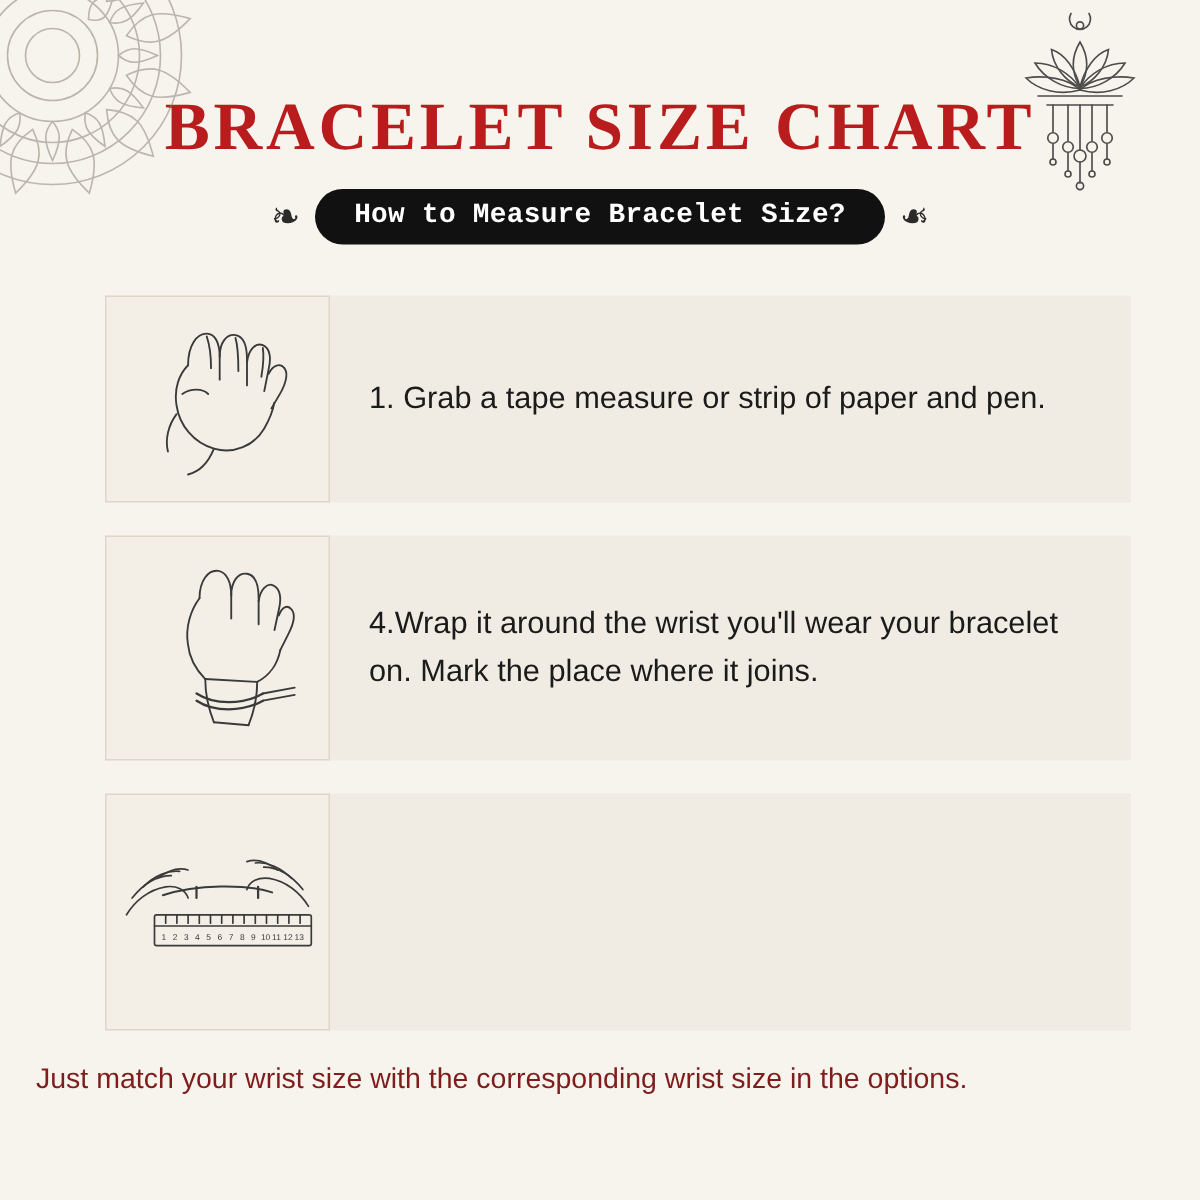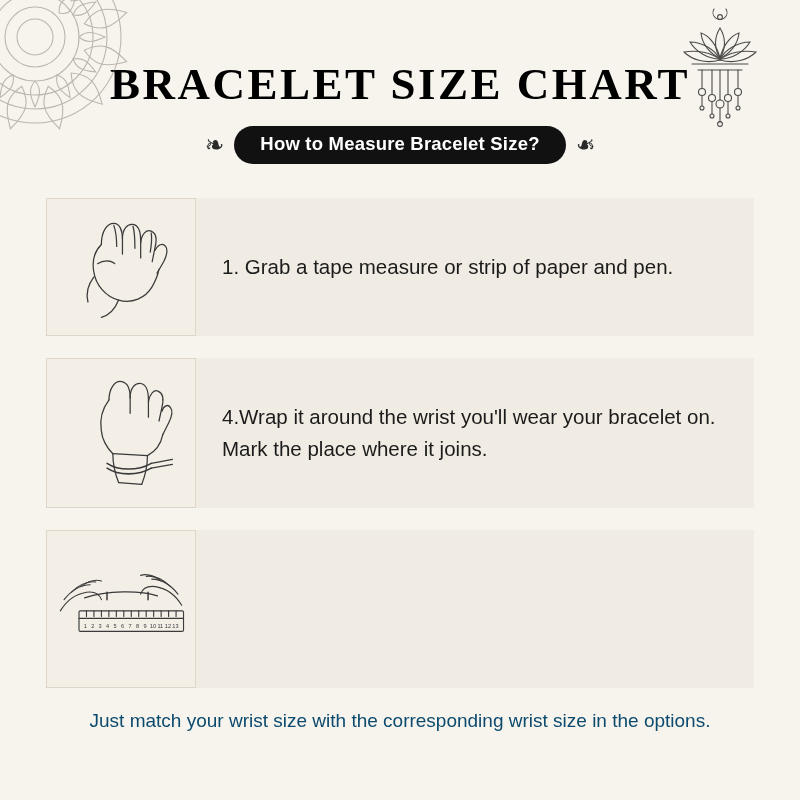--- a/index.html
+++ b/index.html
@@ -38,21 +38,21 @@
   }
 
   
   .title {
     text-align: center;
     font-family: "Liberation Serif", serif;
     font-size: 45px;
     letter-spacing: 2.5px;
     font-weight: 700;
     padding-top: 58px;
-    color: #000000;
+    color: #b91c1c;
   }
 
   .subtitle-row {
     display: flex;
     align-items: center;
     justify-content: center;
     gap: 10px;
     margin-top: 16px;
   }
   .flourish {
@@ -62,37 +62,38 @@
     line-height: 1;
     transform: scaleY(1.15);
   }
   .flourish.right { transform: scaleX(-1) scaleY(1.15); }
 
   .subtitle-pill {
     background: #111111;
     color: #ffffff;
     border-radius: 20px;
     padding: 7px 26px 9px;
-    font-family: Liberation Sans, sans-serif;
+    font-family: Liberation Mono, monospace;
     font-weight: 700;
     font-size: 18.5px;
     letter-spacing: 0.2px;
     white-space: nowrap;
   }
 
   
   .steps {
     margin-top: 34px;
     padding: 0 46px;
   }
   .step {
     display: flex;
     align-items: stretch;
     background: #f1ece3;
     margin-bottom: 22px;
+    margin-left: 24px;
   }
   .step-img {
     width: 150px;
     min-width: 150px;
     background: #f3efe7;
     border: 1px solid #ddd6c9;
     display: flex;
     align-items: center;
     justify-content: center;
   }
@@ -104,23 +105,23 @@
     font-size: 20.5px;
     line-height: 1.55;
     color: #1b1b1b;
   }
   .step-1 .step-img { height: 138px; }
   .step-2 .step-img { height: 150px; }
   .step-3 .step-img { height: 158px; }
 
   
   .footer {
-    text-align: center;
+    text-align: left;
     font-size: 19px;
-    color: #0c4a6e;
+    color: #7f1d1d;
     margin-top: 8px;
     padding: 0 24px;
   }
 
   svg { display: block; }
 </style>
 </head>
 <body>
 
 <div class="mandala">

